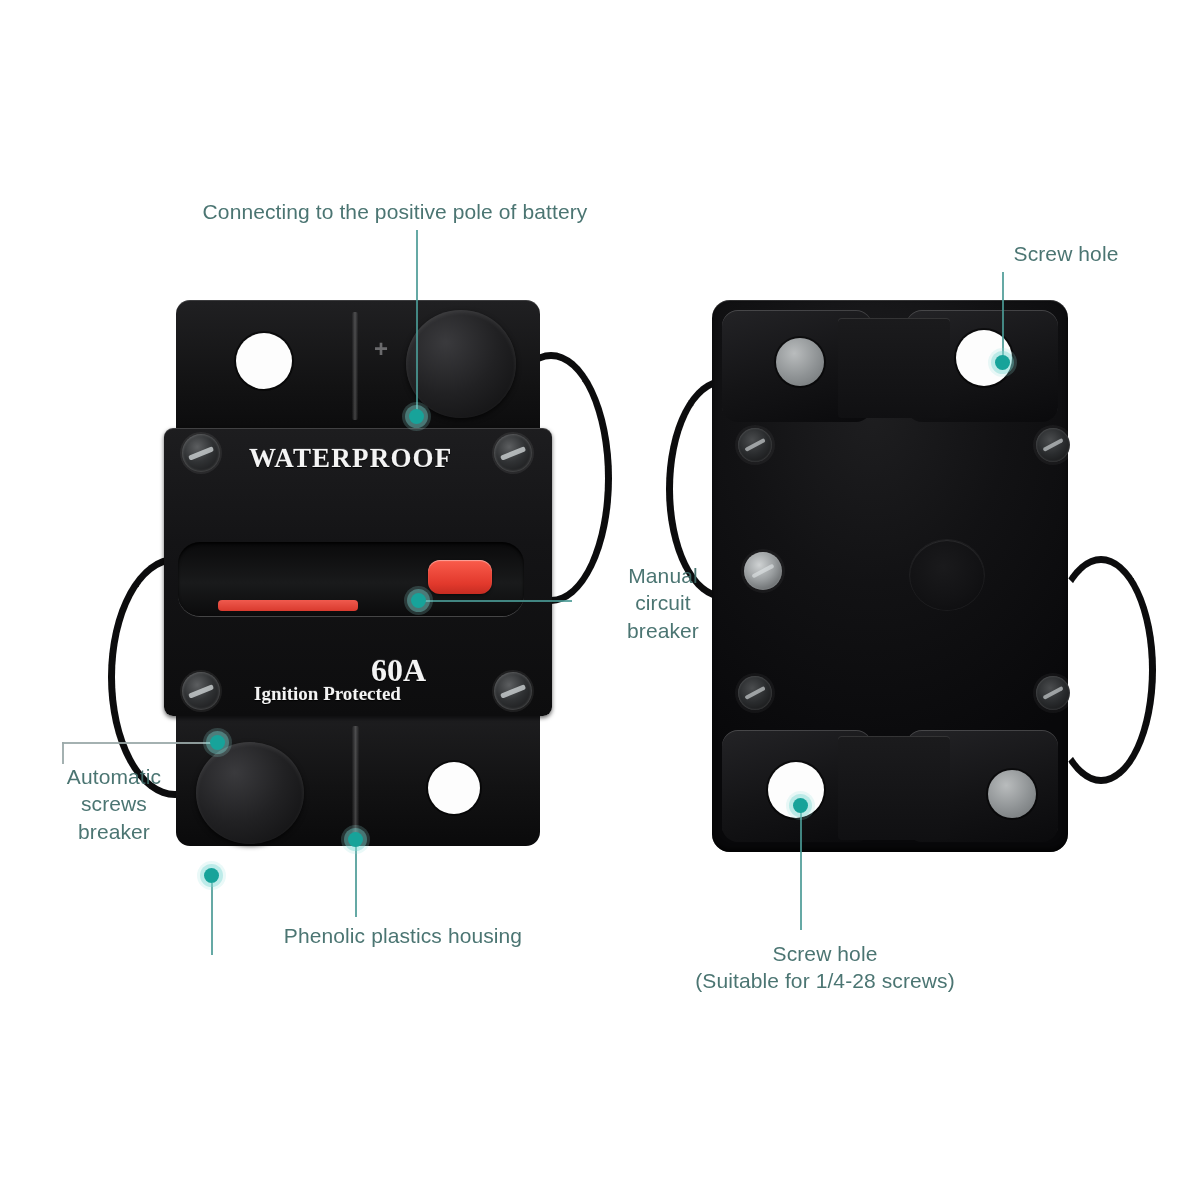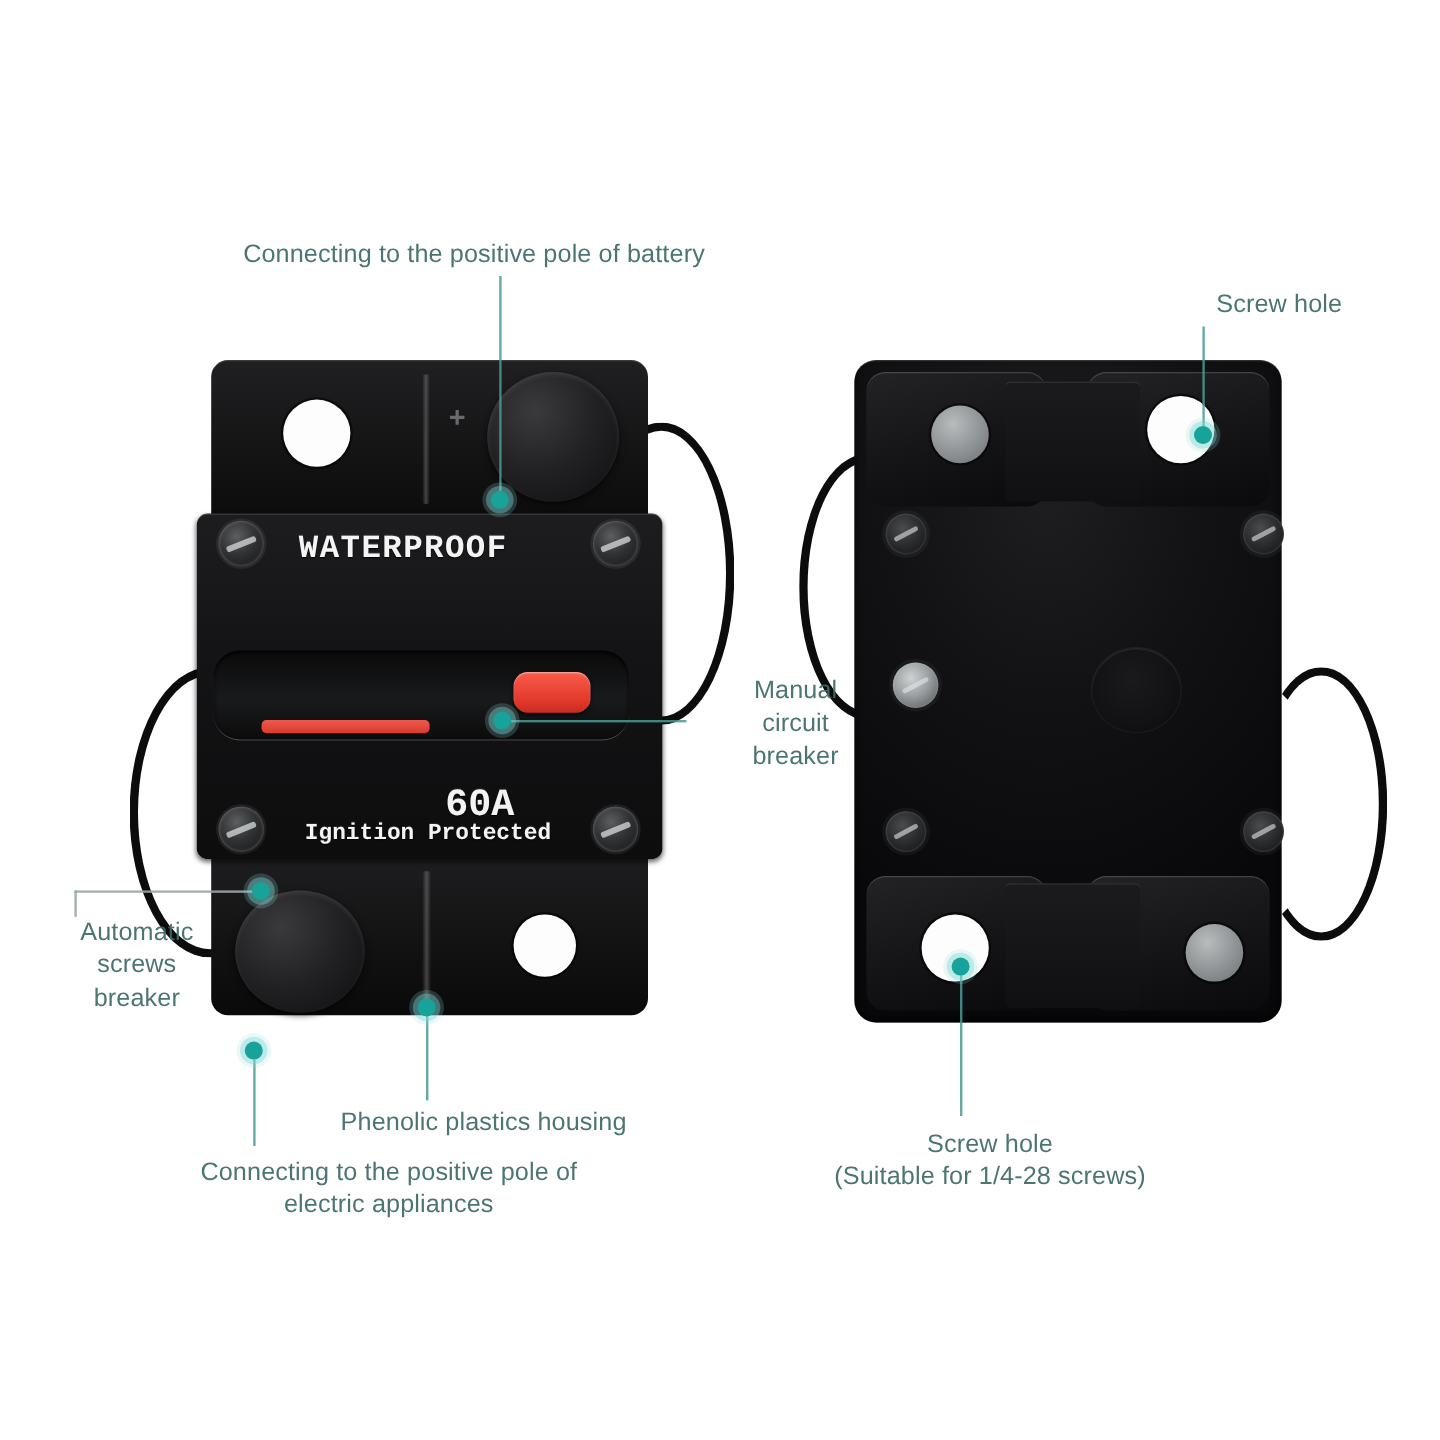--- a/index.html
+++ b/index.html
@@ -123,21 +123,21 @@
     position: absolute;
     border-radius: 12px;
     background: linear-gradient(180deg, #fa5c4c 0%, #e2392c 70%, #c62c22 100%);
     box-shadow: inset 0 1px 1px rgba(255,255,255,.45),
                 0 1px 3px rgba(0,0,0,.6);
   }
   
   .marking {
     position: absolute;
     color: #f4f4f4;
-    font-family: Liberation Mono, monospace;
+    font-family: Liberation Serif, serif;
     font-weight: bold;
     text-shadow: 0 1px 1px rgba(0,0,0,.95), 0 -1px 0 rgba(255,255,255,.12);
     white-space: nowrap;
   }
   
   .wire {
     position: absolute;
     border: 7px solid #0c0c0d;
     border-radius: 50%;
     background: transparent;
@@ -296,22 +296,20 @@
 screws
 breaker</div>
   <div class="leader h grey" style="left:62px; top:742px; width:156px;"></div>
   <div class="leader v grey" style="left:62px; top:742px; height:22px;"></div>
   <div class="dot" style="left:210px; top:735px; width:15px; height:15px;"></div>
 
   <div class="callout c-left" style="left:243px; top:922px; width:320px;">Phenolic plastics housing</div>
   <div class="leader v" style="left:355px; top:845px; height:72px;"></div>
   <div class="dot" style="left:348px; top:832px; width:15px; height:15px;"></div>
 
-  <div class="callout c-center" style="left:128px; top:963px; width:392px;">Connecting to the positive pole of
-electric appliances</div>
   <div class="leader v" style="left:211px; top:883px; height:72px;"></div>
   <div class="dot" style="left:204px; top:868px; width:15px; height:15px;"></div>
 
   <div class="callout c-center" style="left:618px; top:940px; width:414px;">Screw hole
 (Suitable for 1/4-28 screws)</div>
   <div class="leader v" style="left:800px; top:812px; height:118px;"></div>
   <div class="dot" style="left:793px; top:798px; width:15px; height:15px;"></div>
 
 </div>
 

